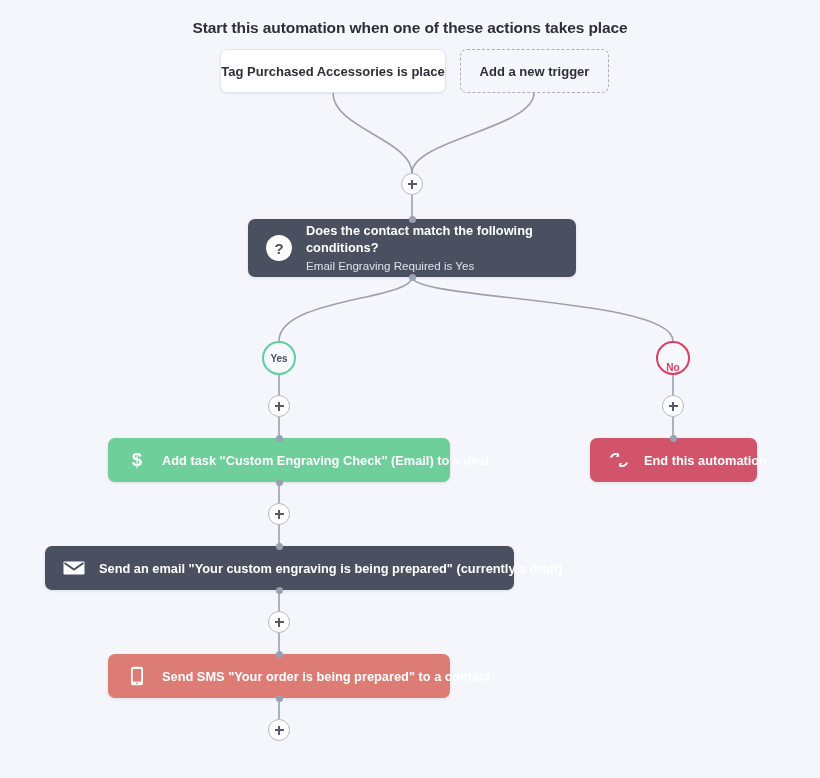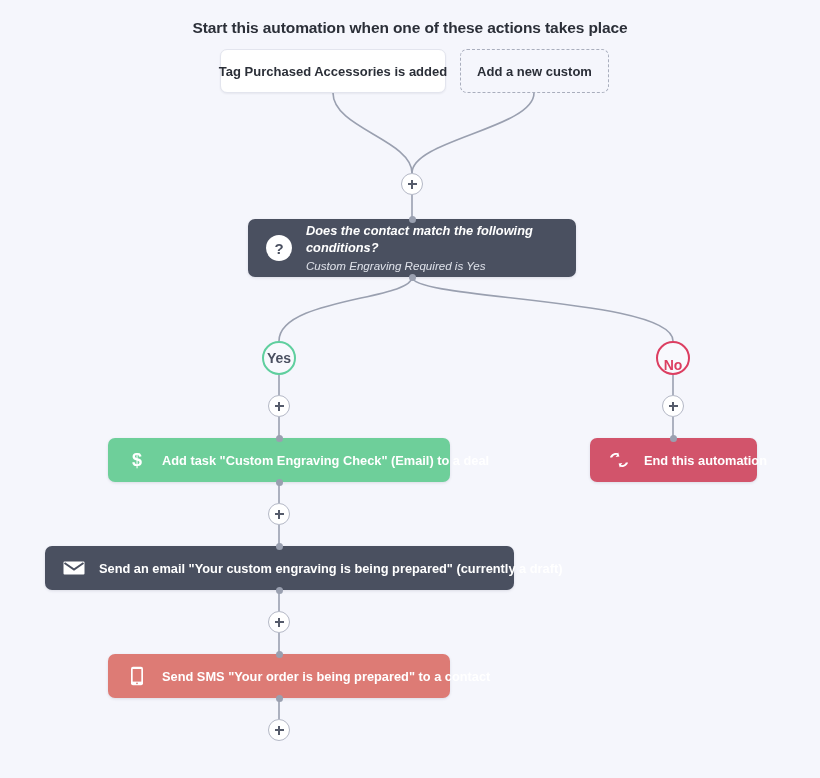--- a/index.html
+++ b/index.html
@@ -80,21 +80,21 @@
     background: #ffffff;
     color: #4a5060;
     font-size: 15px;
     font-weight: bold;
     display: flex;
     align-items: center;
     justify-content: center;
     flex: 0 0 auto;
     margin-right: 14px;
   }
-  .condition .ctext { display: flex; flex-direction: column; font-style: italic; }
+  .condition .ctext { display: flex; flex-direction: column; }
   .condition .ctitle {
     font-size: 12.8px;
     font-weight: bold;
     color: #ffffff;
     line-height: 1.35;
   }
   .condition .csub {
     font-size: 11.6px;
     color: #dfe2ea;
     line-height: 1.5;
@@ -131,21 +131,21 @@
 
   
   .badge {
     position: absolute;
     width: 34px; height: 34px;
     border-radius: 50%;
     background: #f8f9fd;
     display: flex;
     align-items: center;
     justify-content: center;
-    font-size: 14px;
+    font-size: 10px;
     font-weight: bold;
   }
   .badge-yes { border: 2px solid #5fcf9e; color: #4a5060; }
   .badge-no  { border: 2px solid #dc3e61; color: #dc3e61; align-items: flex-end; }
 
   
   .plus {
     position: absolute;
     width: 22px; height: 22px;
     border-radius: 50%;
@@ -207,34 +207,34 @@
 
       <path d="M673,417 L673,438"></path>
     </g>
   </svg>
 
   <div class="layer">
 
     <div class="page-title">Start this automation when one of these actions takes place</div>
 
     <div class="trigger solid" style="left:220px; top:49px; width:226px;">
-      <span>Tag Purchased Accessories is added</span>
+      <span>Tag Purchased Accessories is place</span>
     </div>
 
     <div class="trigger dashed" style="left:460px; top:49px; width:149px;">
-      <span>Add a new custom</span>
+      <span>Add a new trigger</span>
     </div>
 
     <div class="plus" style="left:401px; top:173px;"></div>
 
     <div class="condition" style="left:248px; top:219px; width:328px; height:58px;">
       <div class="qmark">?</div>
       <div class="ctext">
         <div class="ctitle">Does the contact match the following conditions?</div>
-        <div class="csub">Custom Engraving Required is Yes</div>
+        <div class="csub">Email Engraving Required is Yes</div>
       </div>
     </div>
     <div class="dot" style="left:409px; top:215.5px;"></div>
     <div class="dot" style="left:409px; top:273.5px;"></div>
 
     <div class="badge badge-yes" style="left:262px; top:341px;">
       <span>Yes</span>
     </div>
     <div class="badge badge-no" style="left:656px; top:341px;">
       <span>No</span>

